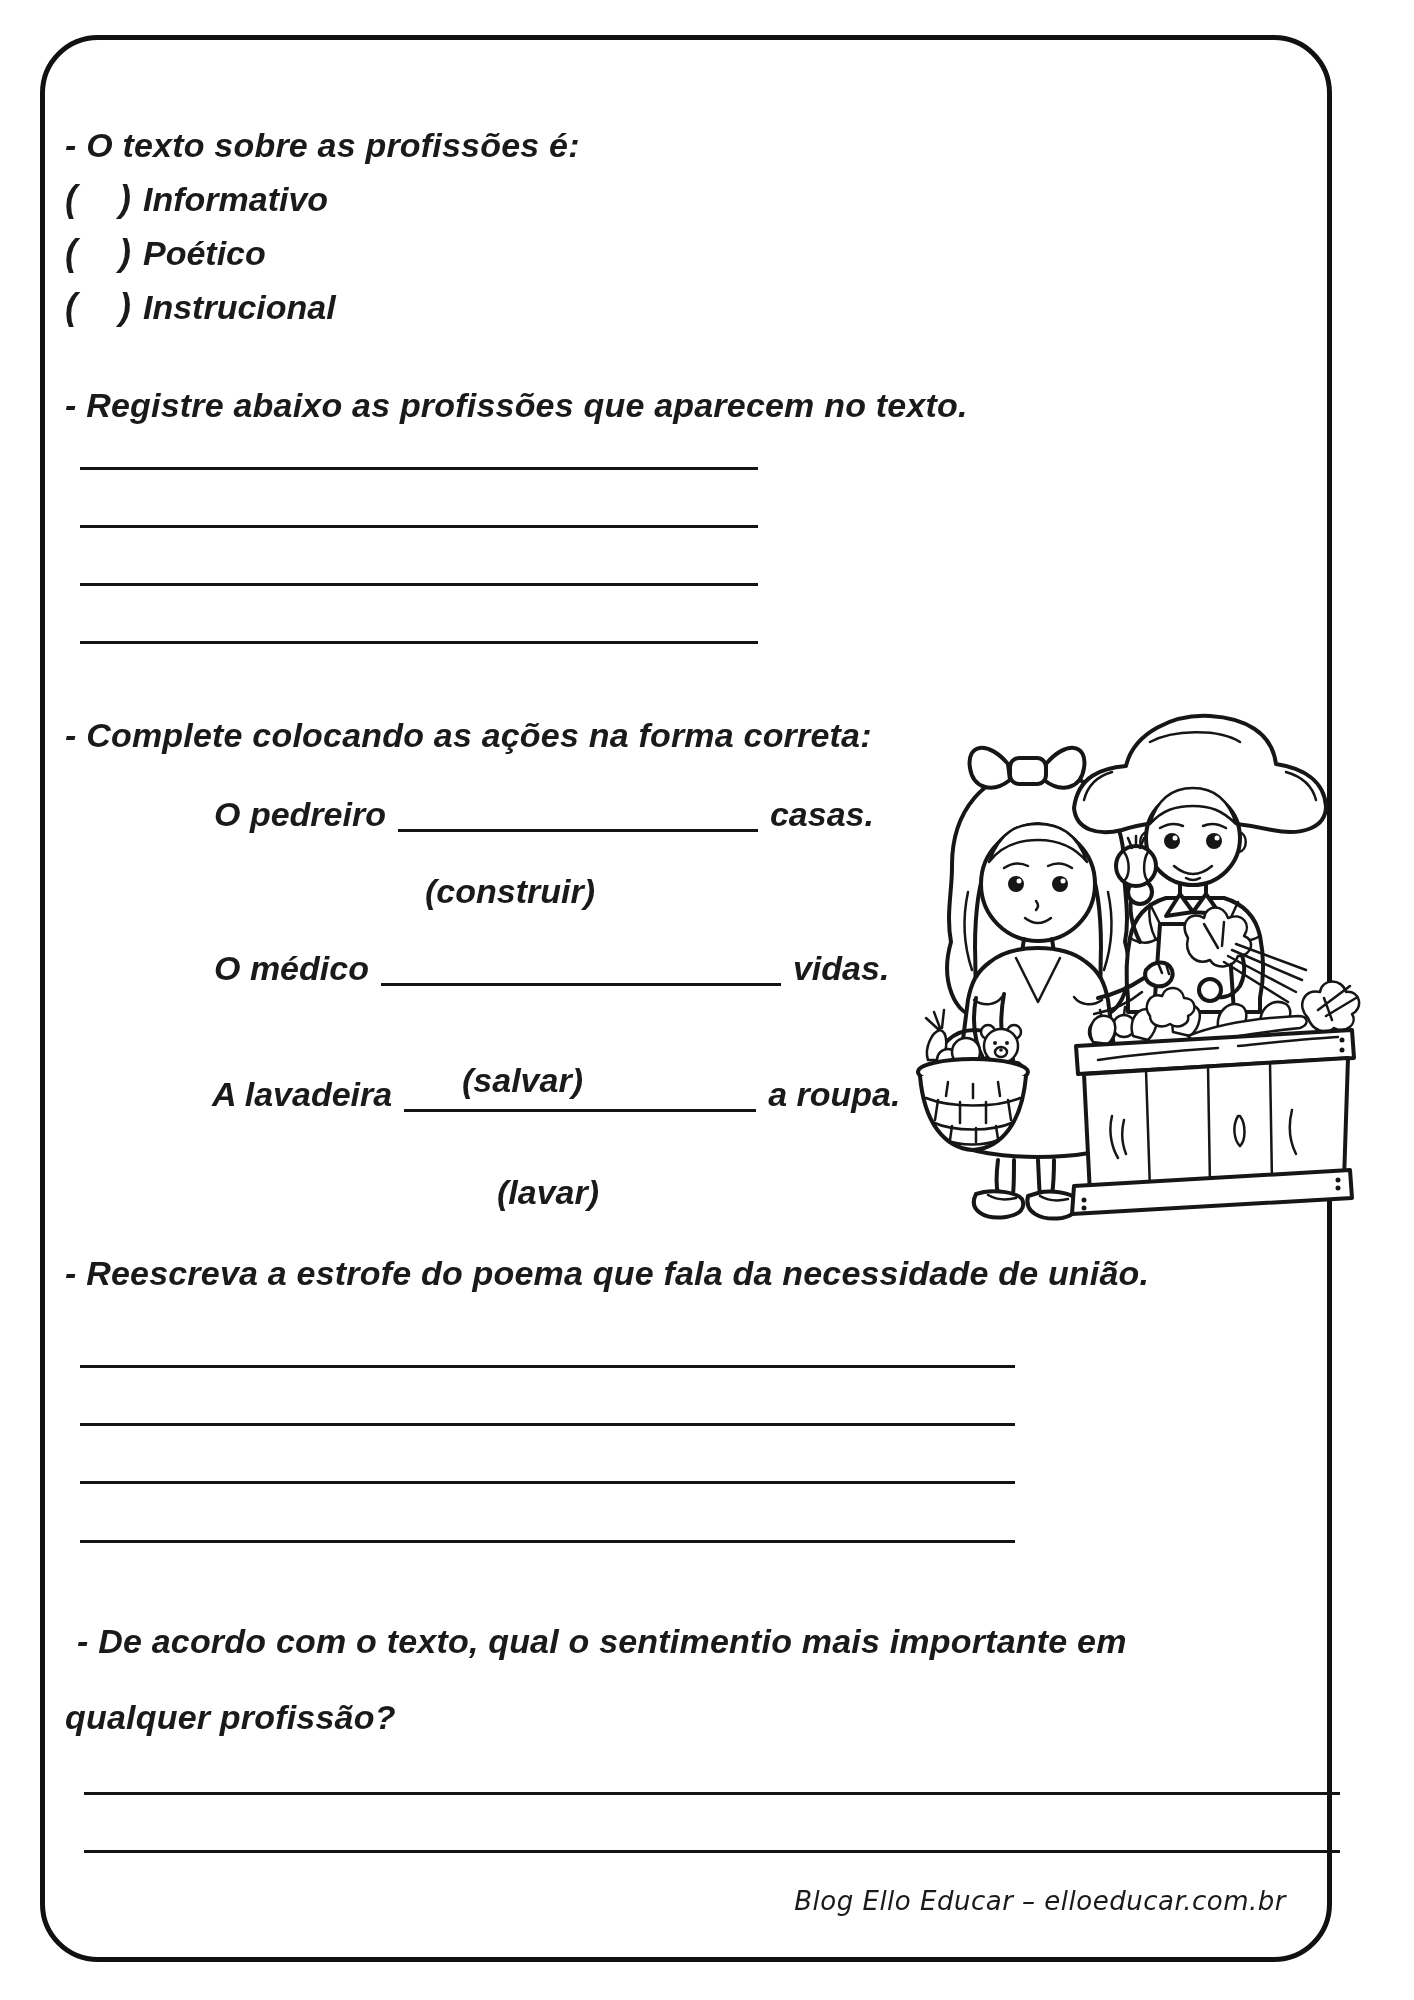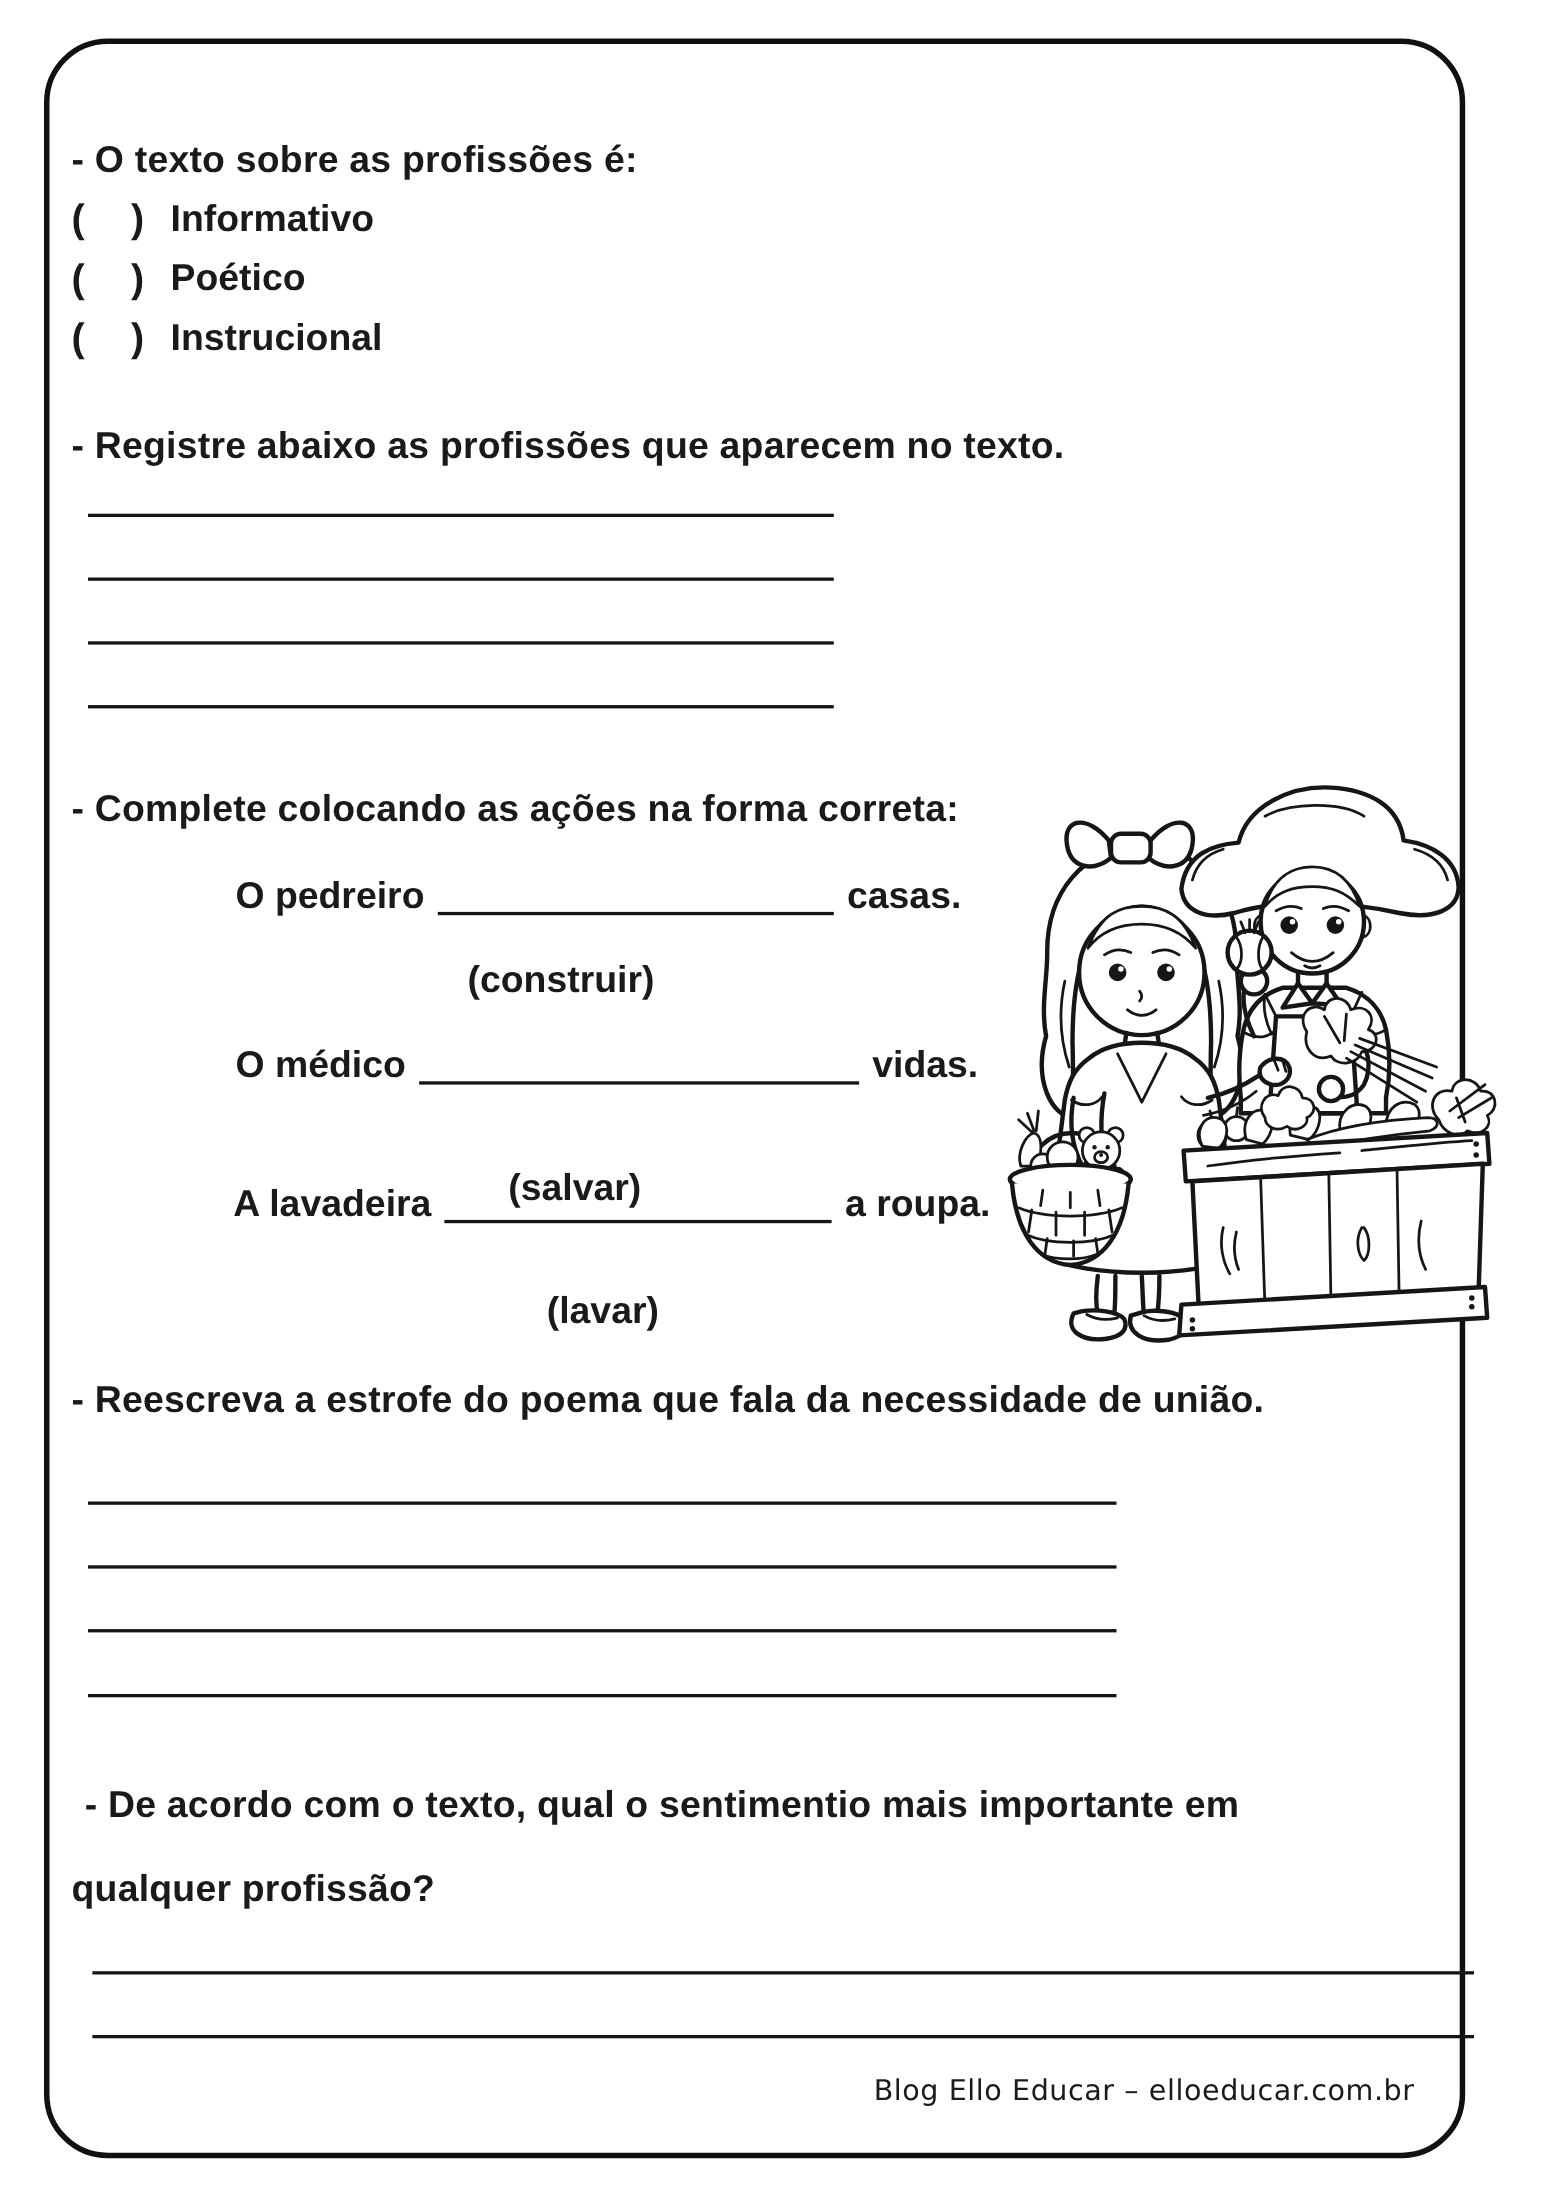--- a/index.html
+++ b/index.html
@@ -1,28 +1,28 @@
 <!DOCTYPE html>
 <html style="--ink: #1a1a1a; --paper: #ffffff; --line: #141414;"><head>
 <meta charset="utf-8">
 <style>
   html,body{margin:0;padding:0;background:#ffffff;}
   .page{
     position:relative;width:1372px;height:2000px;background:var(--paper,#fff);
     font-family:"Liberation Sans","DejaVu Sans",sans-serif;
-    color:var(--ink,#1a1a1a);font-weight:600;overflow:hidden;
+    color:var(--ink,#1a1a1a);font-weight:600;overflow:hidden;font-style:italic;
   }
   .frame{position:absolute;left:40px;top:35px;right:40px;bottom:38px;
     border:5px solid #111;border-radius:58px;pointer-events:none;}
   .h{position:absolute;font-size:34px;white-space:nowrap;letter-spacing:.2px;}
   .opts{position:absolute;left:65px;top:172px;font-size:34px;line-height:54px;}
   .opt{display:flex;align-items:center;}
   .paren{font-size:36px;}
   .paren-gap{display:inline-block;width:42px;height:34px;}
-  .opt-label{margin-left:24px;}
+  .opt-label{margin-left:12px;}
   .ans-line{position:absolute;border-bottom:3px solid var(--line,#141414);height:0;}
   .fill-row{position:absolute;display:flex;align-items:baseline;font-size:34px;white-space:nowrap;margin-left:44px;}
   .blank{display:inline-block;border-bottom:3px solid var(--line,#141414);height:28px;align-self:flex-end;margin:0 12px 2px 12px;}
   .hint{position:absolute;font-size:34px;white-space:nowrap;}
   .footer{position:absolute;top:1886px;right:86px;font-size:26px;
     font-family:"DejaVu Sans",sans-serif;font-weight:400;letter-spacing:.5px;}
   svg .ln{fill:none;stroke:#161616;stroke-width:4;stroke-linecap:round;stroke-linejoin:round;}
   svg .ln2{fill:none;stroke:#161616;stroke-width:2.5;stroke-linecap:round;stroke-linejoin:round;}
   svg .wh{fill:#ffffff;stroke:#161616;stroke-width:4;stroke-linecap:round;stroke-linejoin:round;}
   svg .wh2{fill:#ffffff;stroke:#161616;stroke-width:2.5;stroke-linecap:round;stroke-linejoin:round;}

